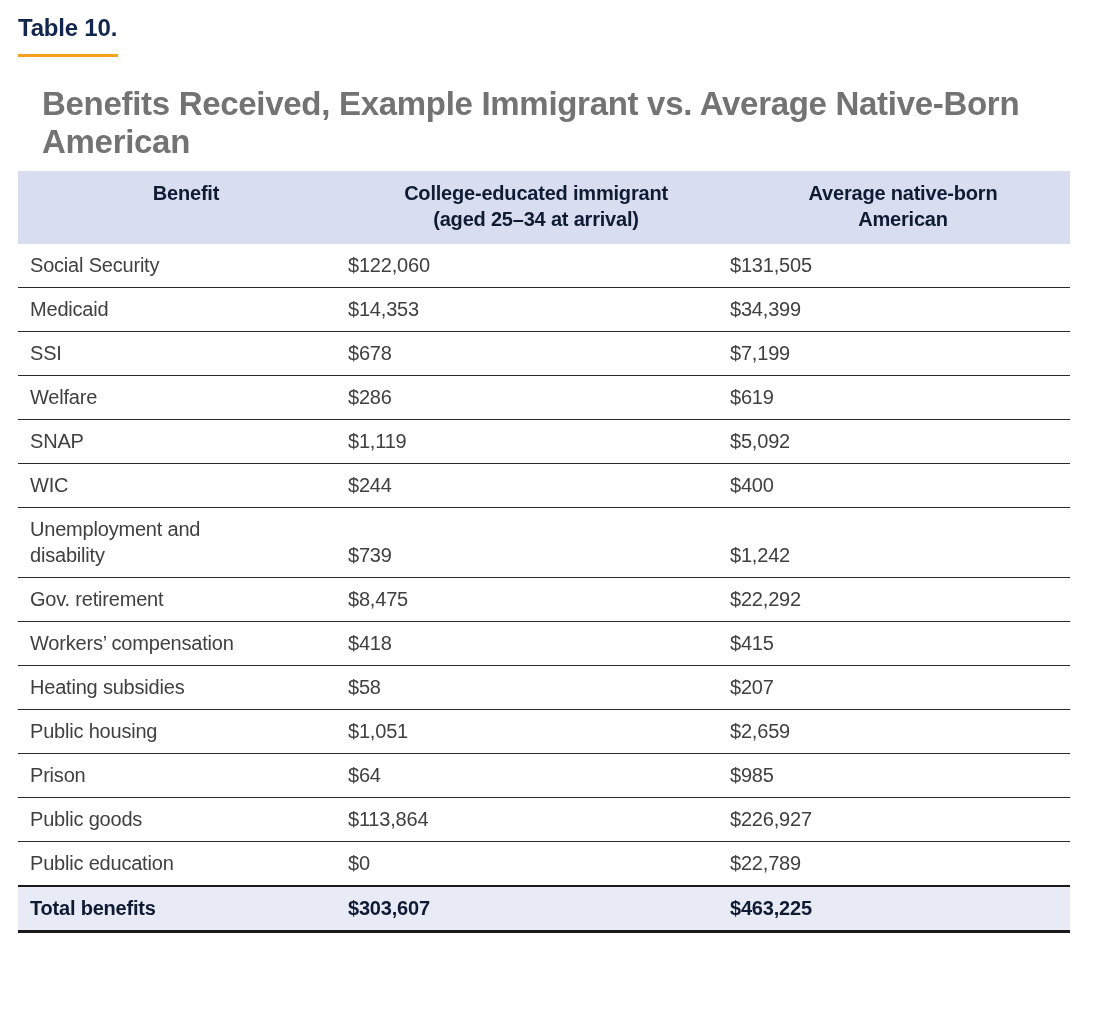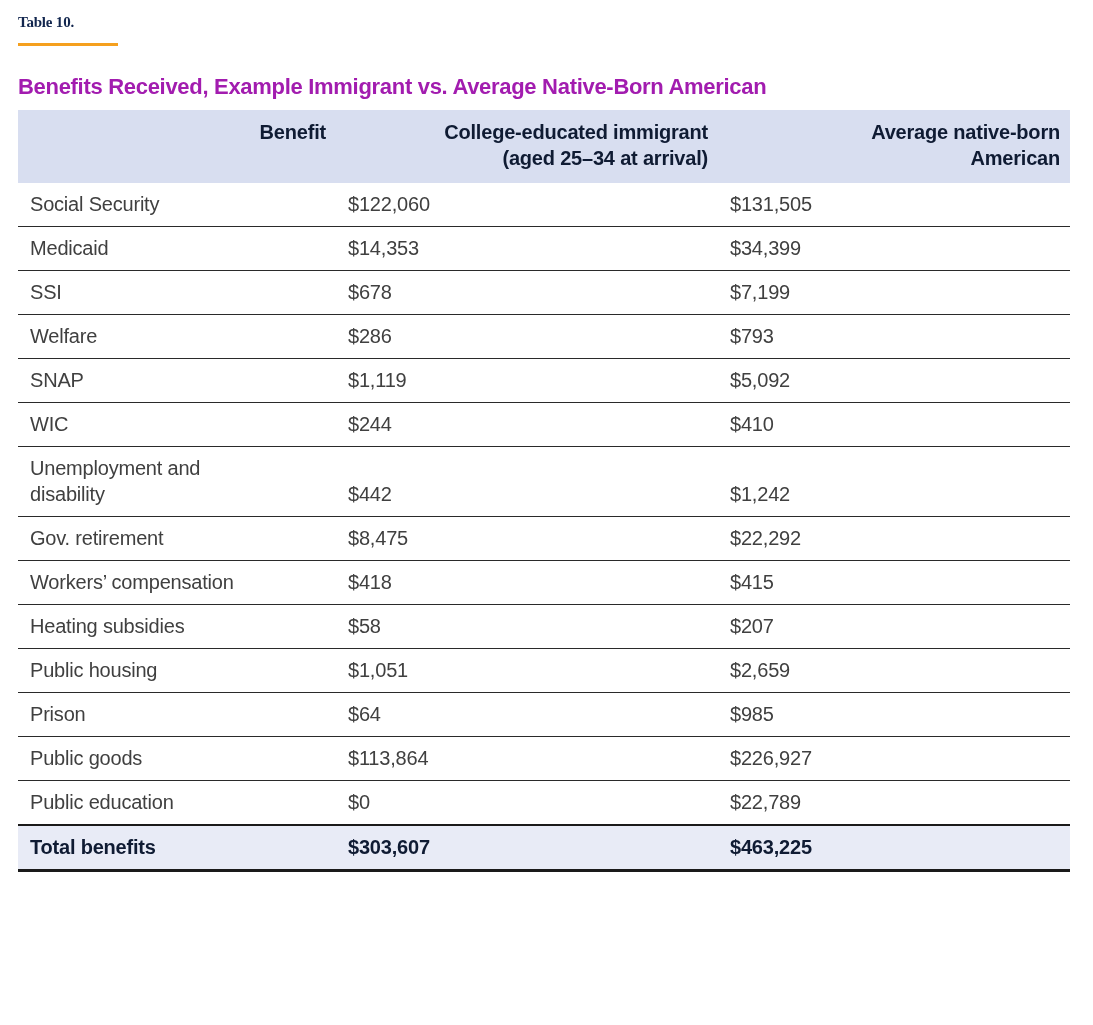--- a/index.html
+++ b/index.html
@@ -8,51 +8,51 @@
     background: #ffffff;
     font-family: "Liberation Sans", sans-serif;
   }
   .page {
     width: 1093px;
     height: 1025px;
     background: #ffffff;
     padding: 14px 23px 0 18px;
   }
   .table-label {
-    font-size: 15px;
+    font-size: 24px;
     font-weight: bold;
     color: #12264e;
     letter-spacing: -0.2px;
-    font-family: Liberation Serif, serif;
   }
   .accent-rule {
     width: 100px;
     height: 3px;
     background: #f5a01e;
     margin-top: 12px;
   }
   .page-title {
     margin-top: 28px;
-    font-size: 22px;
+    font-size: 33px;
     font-weight: bold;
-    color: #a21caf;
+    color: #737373;
     letter-spacing: -0.3px;
+    margin-left: 24px;
   }
   table.benefits {
     margin-top: 10px;
     width: 1052px;
     border-collapse: collapse;
     table-layout: fixed;
   }
   col.c1 { width: 318px; }
   col.c2 { width: 382px; }
   col.c3 { width: 352px; }
   thead th {
     background: #d8def0;
-    text-align: right;
+    text-align: center;
     vertical-align: top;
     font-size: 20px;
     font-weight: bold;
     color: #0f1b33;
     padding: 9px 10px 12px 28px;
     line-height: 26px;
     white-space: pre-line;
     letter-spacing: -0.2px;
   }
   tbody td {
@@ -110,36 +110,36 @@
         <td>$34,399</td>
       </tr>
       <tr>
         <td class="benefit-cell">SSI</td>
         <td>$678</td>
         <td>$7,199</td>
       </tr>
       <tr>
         <td class="benefit-cell">Welfare</td>
         <td>$286</td>
-        <td>$793</td>
+        <td>$619</td>
       </tr>
       <tr>
         <td class="benefit-cell">SNAP</td>
         <td>$1,119</td>
         <td>$5,092</td>
       </tr>
       <tr>
         <td class="benefit-cell">WIC</td>
         <td>$244</td>
-        <td>$410</td>
+        <td>$400</td>
       </tr>
       <tr>
         <td class="benefit-cell">Unemployment and
 disability</td>
-        <td>$442</td>
+        <td>$739</td>
         <td>$1,242</td>
       </tr>
       <tr>
         <td class="benefit-cell">Gov. retirement</td>
         <td>$8,475</td>
         <td>$22,292</td>
       </tr>
       <tr>
         <td class="benefit-cell">Workers’ compensation</td>
         <td>$418</td>

